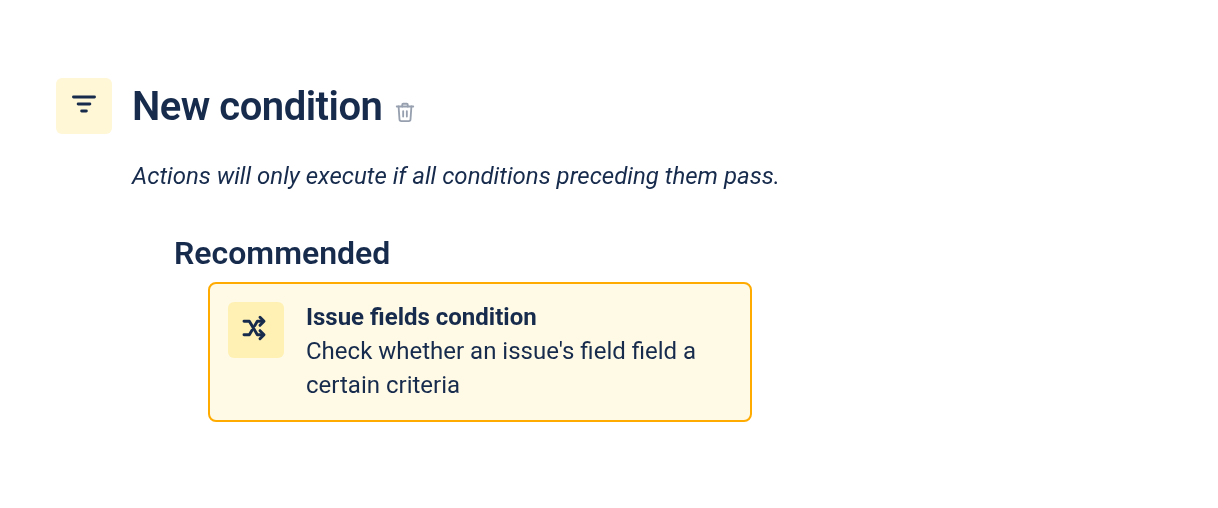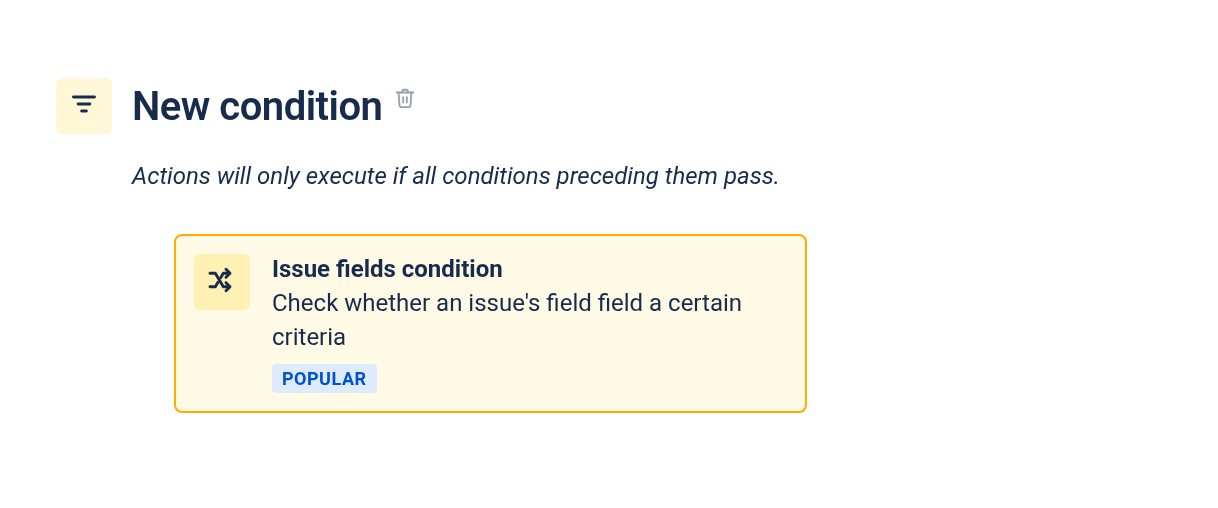--- a/index.html
+++ b/index.html
@@ -25,21 +25,21 @@
       height: 56px;
       background: #fff7d6;
       border-radius: 6px;
       display: flex;
       align-items: center;
       justify-content: center;
       flex-shrink: 0;
     }
     .title-wrap {
       display: flex;
-      align-items: flex-start;
+      align-items: flex-end;
       gap: 8px;
     }
     .page-title {
       font-size: 40px;
       font-weight: 600;
       color: #172b4d;
       letter-spacing: -0.5px;
     }
     .trash-btn {
       background: none;
@@ -63,28 +63,29 @@
       margin-top: 44px;
       margin-left: 118px;
     }
     .section-title {
       font-size: 32px;
       font-weight: 600;
       color: #172b4d;
       margin-bottom: 10px;
     }
     .card {
-      width: 633px;
+      width: 544px;
       background: #fffae6;
       border: 2px solid #ffab00;
       border-radius: 8px;
       padding: 18px 22px 18px 18px;
       display: flex;
       gap: 22px;
       cursor: pointer;
+      margin-left: 34px;
     }
     .card-icon-box {
       width: 56px;
       height: 56px;
       background: #fff0b3;
       border-radius: 6px;
       display: flex;
       align-items: center;
       justify-content: center;
       flex-shrink: 0;
@@ -144,32 +145,32 @@
           <path d="M9 6V4a1 1 0 0 1 1-1h4a1 1 0 0 1 1 1v2"></path>
         </svg>
       </span>
     </button>
   </div>
 </div>
 
 <p class="subtext">Actions will only execute if all conditions preceding them pass.</p>
 
 <div class="section">
+  <h2 class="section-title">Recommended</h2>
 
   <div class="card">
     <div class="card-icon-box">
       <span>
         <svg width="32" height="32" viewBox="0 0 24 24" fill="none" stroke="#172b4d" stroke-width="2.2" stroke-linecap="round" stroke-linejoin="round">
           <path d="M3 7h4l6 10h4"></path>
           <path d="M3 17h4l2-3.3"></path>
           <path d="M11 10.3L13 7h4"></path>
           <polyline points="15 4 18 7 15 10"></polyline>
           <polyline points="15 14 18 17 15 20"></polyline>
         </svg>
       </span>
     </div>
     <div class="card-body">
       <div class="card-title">Issue fields condition</div>
       <div class="card-desc">Check whether an issue's field field a certain criteria</div>
-      <span class="badge">POPULAR</span>
     </div>
   </div>
 </div>
 
 </body></html>

